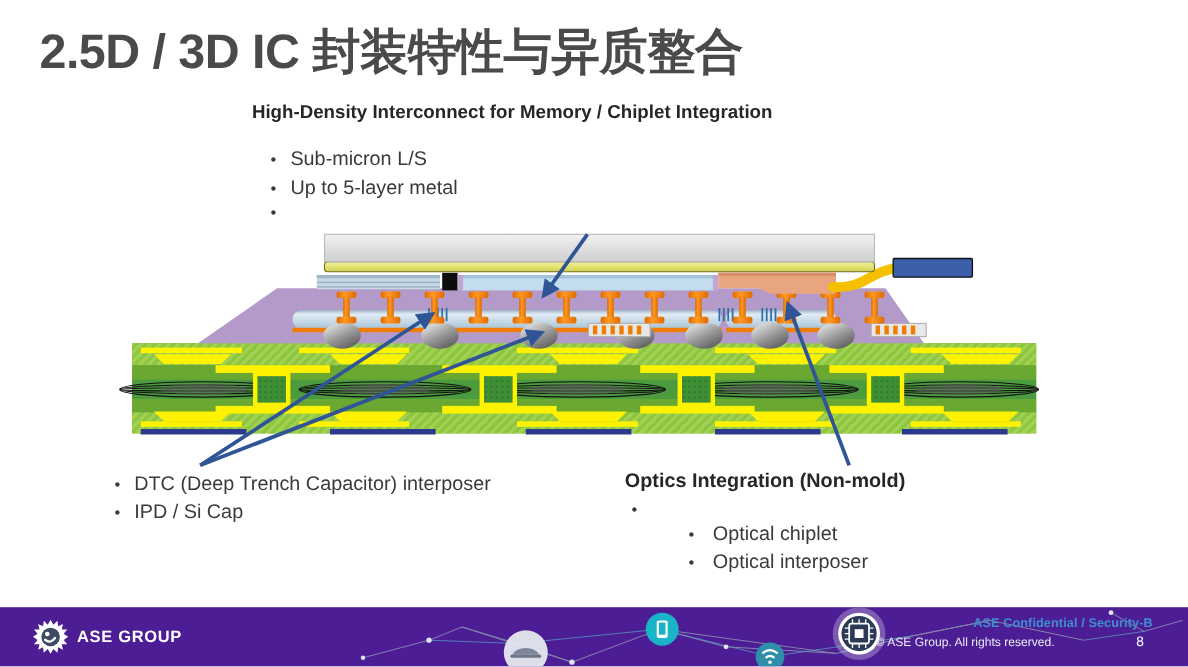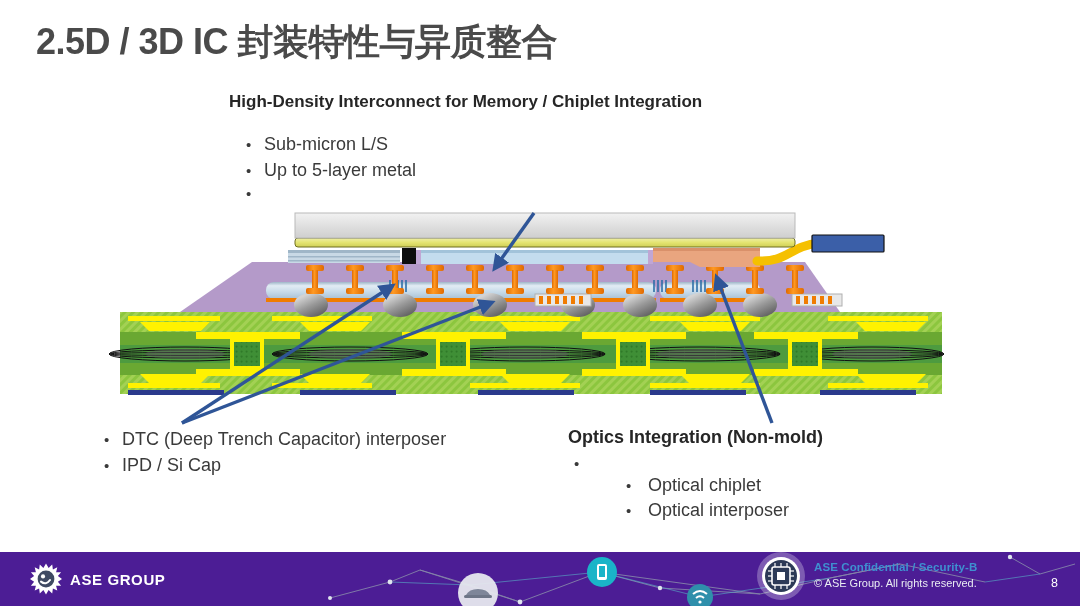--- a/index.html
+++ b/index.html
@@ -14,21 +14,21 @@
     overflow: hidden;
     font-family: "Liberation Sans", sans-serif;
     color: #3f3f3f;
   }
 
   
   #slide-title {
     position: absolute;
     left: 36px;
     top: 18px;
-    font-size: 36px;
+    font-size: 44px;
     font-weight: bold;
     color: #4a4a4a;
     letter-spacing: -0.5px;
     white-space: nowrap;
   }
 
   
   .block-heading {
     font-size: 17px;
     font-weight: bold;
@@ -124,23 +124,23 @@
   }
   #logo-text {
     color: #ffffff;
     font-size: 15px;
     font-weight: bold;
     letter-spacing: 0.6px;
     margin-left: 8px;
   }
   #footer-right {
     position: absolute;
-    right: 14px;
+    right: 32px;
     top: 9px;
-    text-align: left;
+    text-align: right;
     width: 252px;
   }
   #confidential-line {
     color: #3f8fd0;
     font-size: 11.5px;
     font-weight: bold;
     letter-spacing: 0.1px;
   }
   #copyright-row {
     display: flex;

